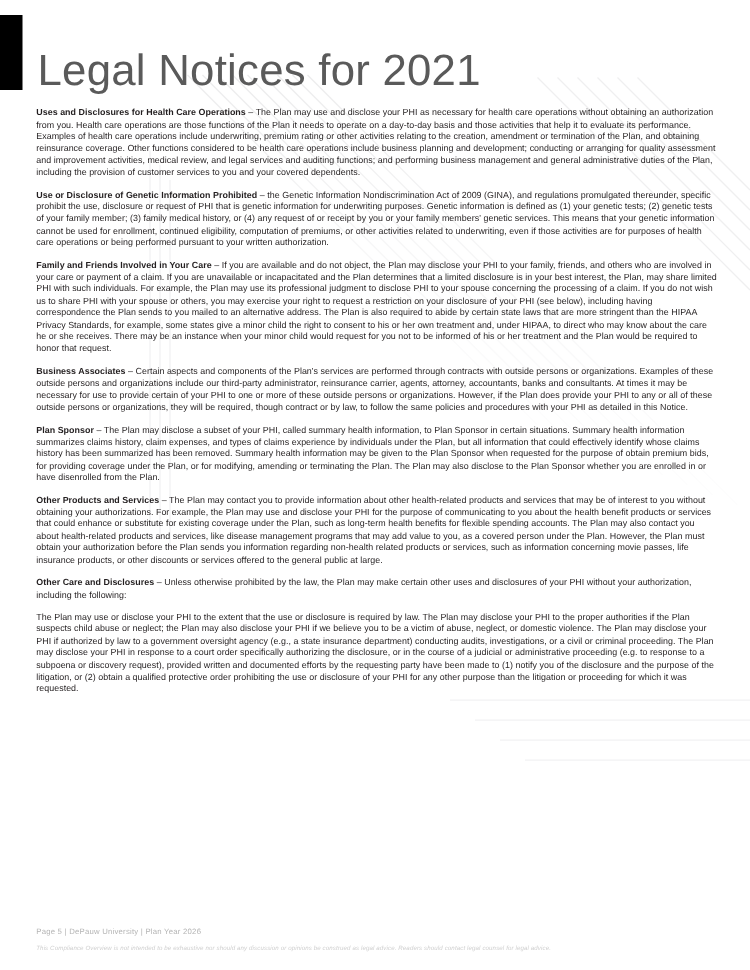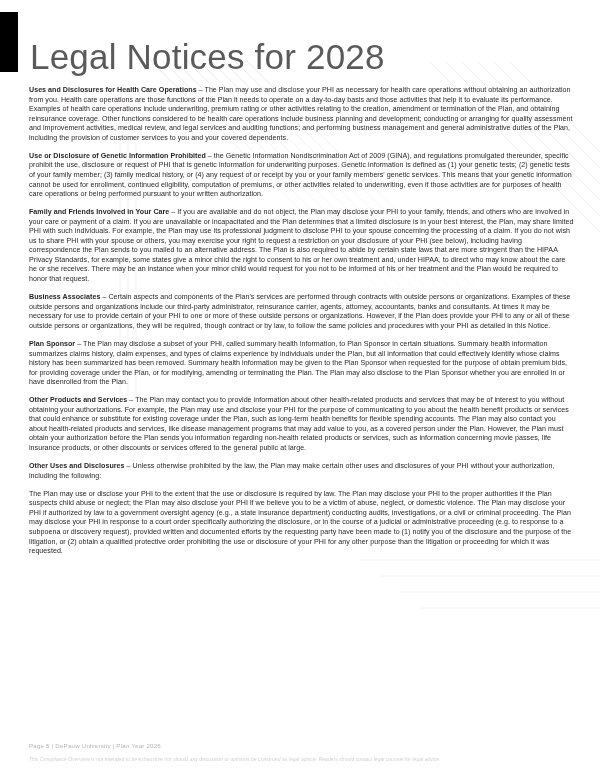--- a/index.html
+++ b/index.html
@@ -132,30 +132,30 @@
   <g stroke="#f2f2f3" fill="none" stroke-width="1">
     <path d="M360 560 L600 560"></path>
     <path d="M380 576 L600 576"></path>
     <path d="M400 592 L600 592"></path>
     <path d="M420 608 L600 608"></path>
   </g>
 </svg>
 
 <div id="header">
   <div id="black-bar" style="background: rgb(0, 0, 0);"></div>
-  <h1 id="page-title" style="color: rgb(90, 90, 90);">Legal Notices for 2028</h1>
+  <h1 id="page-title" style="color: rgb(90, 90, 90);">Legal Notices for 2021</h1>
 </div>
 
 <main id="content">
     <p class="para"><span class="lead">Uses and Disclosures for Health Care Operations</span><span> – </span><span>The Plan may use and disclose your PHI as necessary for health care operations without obtaining an authorization from you.  Health care operations are those functions of the Plan it needs to operate on a day-to-day basis and those activities that help it to evaluate its performance.  Examples of health care operations include underwriting, premium rating or other activities relating to the creation, amendment or termination of the Plan, and obtaining reinsurance coverage.  Other functions considered to be health care operations include business planning and development; conducting or arranging for quality assessment and improvement activities, medical review, and legal services and auditing functions; and performing business management and general administrative duties of the Plan, including the provision of customer services to you and your covered dependents.</span></p>
     <p class="para"><span class="lead">Use or Disclosure of Genetic Information Prohibited</span><span> – </span><span>the Genetic Information Nondiscrimination Act of 2009 (GINA), and regulations promulgated thereunder, specific prohibit the use, disclosure or request of PHI that is genetic information for underwriting purposes. Genetic information is defined as (1) your genetic tests; (2) genetic tests of your family member; (3) family medical history, or (4) any request of or receipt by you or your family members' genetic services. This means that your genetic information cannot be used for enrollment, continued eligibility, computation of premiums, or other activities related to underwriting, even if those activities are for purposes of health care operations or being performed pursuant to your written authorization.</span></p>
     <p class="para"><span class="lead">Family and Friends Involved in Your Care</span><span> – </span><span>If you are available and do not object, the Plan may disclose your PHI to your family, friends, and others who are involved in your care or payment of a claim.  If you are unavailable or incapacitated and the Plan determines that a limited disclosure is in your best interest, the Plan, may share limited PHI with such individuals.  For example, the Plan may use its professional judgment to disclose PHI to your spouse concerning the processing of a claim.  If you do not wish us to share PHI with your spouse or others, you may exercise your right to request a restriction on your disclosure of your PHI (see below), including having correspondence the Plan sends to you mailed to an alternative address.  The Plan is also required to abide by certain state laws that are more stringent than the HIPAA Privacy Standards, for example, some states give a minor child the right to consent to his or her own treatment and, under HIPAA, to direct who may know about the care he or she receives.  There may be an instance when your minor child would request for you not to be informed of his or her treatment and the Plan would be required to honor that request.</span></p>
     <p class="para"><span class="lead">Business Associates</span><span> – </span><span>Certain aspects and components of the Plan's services are performed through contracts with outside persons or organizations.  Examples of these outside persons and organizations include our third-party administrator, reinsurance carrier, agents, attorney, accountants, banks and consultants.  At times it may be necessary for use to provide certain of your PHI to one or more of these outside persons or organizations.  However, if the Plan does provide your PHI to any or all of these outside persons or organizations, they will be required, though contract or by law, to follow the same policies and procedures with your PHI as detailed in this Notice.</span></p>
     <p class="para"><span class="lead">Plan Sponsor</span><span> – </span><span>The Plan may disclose a subset of your PHI, called summary health information, to Plan Sponsor in certain situations. Summary health information summarizes claims history, claim expenses, and types of claims experience by individuals under the Plan, but all information that could effectively identify whose claims history has been summarized has been removed.  Summary health information may be given to the Plan Sponsor when requested for the purpose of obtain premium bids, for providing coverage under the Plan, or for modifying, amending or terminating the Plan.  The Plan may also disclose to the Plan  Sponsor whether you are enrolled in or have disenrolled from the Plan.</span></p>
     <p class="para"><span class="lead">Other Products and Services</span><span> – </span><span>The Plan may contact you to provide information about other health-related products and services that may be of interest to you without obtaining your authorizations.  For example, the Plan may use and disclose your PHI for the purpose of communicating to you about the health benefit products or services that could enhance or substitute for existing coverage under the Plan, such as long-term health benefits for flexible spending accounts.  The Plan may also contact you about health-related products and services, like disease management programs that may add value to you, as a covered person under the Plan.  However, the Plan must obtain your authorization before the Plan sends you information regarding non-health related products or services, such as information concerning movie passes, life insurance products, or other discounts or services offered to the general public at large.</span></p>
-    <p class="para"><span class="lead">Other Uses and Disclosures</span><span> – </span><span>Unless otherwise prohibited by the law, the Plan may make certain other uses and disclosures of your PHI without your authorization, including the following:</span></p>
+    <p class="para"><span class="lead">Other Care and Disclosures</span><span> – </span><span>Unless otherwise prohibited by the law, the Plan may make certain other uses and disclosures of your PHI without your authorization, including the following:</span></p>
     <p class="para"><span>The Plan may use or disclose your PHI to the extent that the use or disclosure is required by law. The Plan may disclose your PHI to the proper authorities if the Plan suspects child abuse or neglect; the Plan may also disclose your PHI if we believe you to be a victim of abuse, neglect, or domestic violence. The Plan may disclose your PHI if authorized by law to a government oversight agency (e.g., a state insurance department) conducting audits, investigations, or a civil or criminal proceeding. The Plan may disclose your PHI in response to a court order specifically authorizing the disclosure, or in the course of a judicial or administrative proceeding (e.g. to response to a subpoena or discovery request), provided written and documented efforts by the requesting party have been made to (1) notify you of the disclosure and the purpose of the litigation, or (2) obtain a qualified protective order prohibiting the use or disclosure of your PHI for any other purpose than the litigation or proceeding for which it was requested.</span></p>
   </main>
 
 <div id="footer">
   <div id="footer-line">Page 5  |  DePauw University |  Plan Year 2026</div>
   <div id="footer-disclaimer">This Compliance Overview is not intended to be exhaustive nor should any discussion or opinions be construed as legal advice. Readers should contact legal counsel for legal advice.</div>
 </div>
 
 </body></html>

